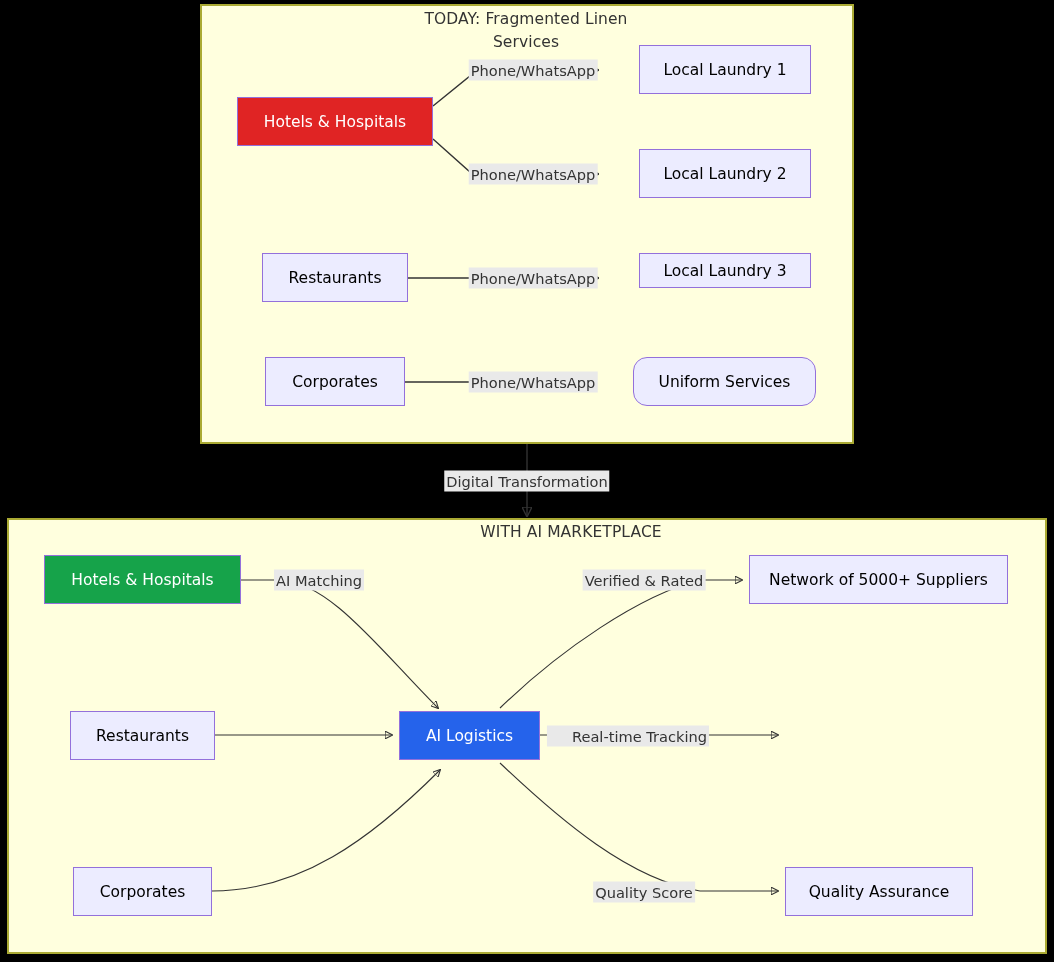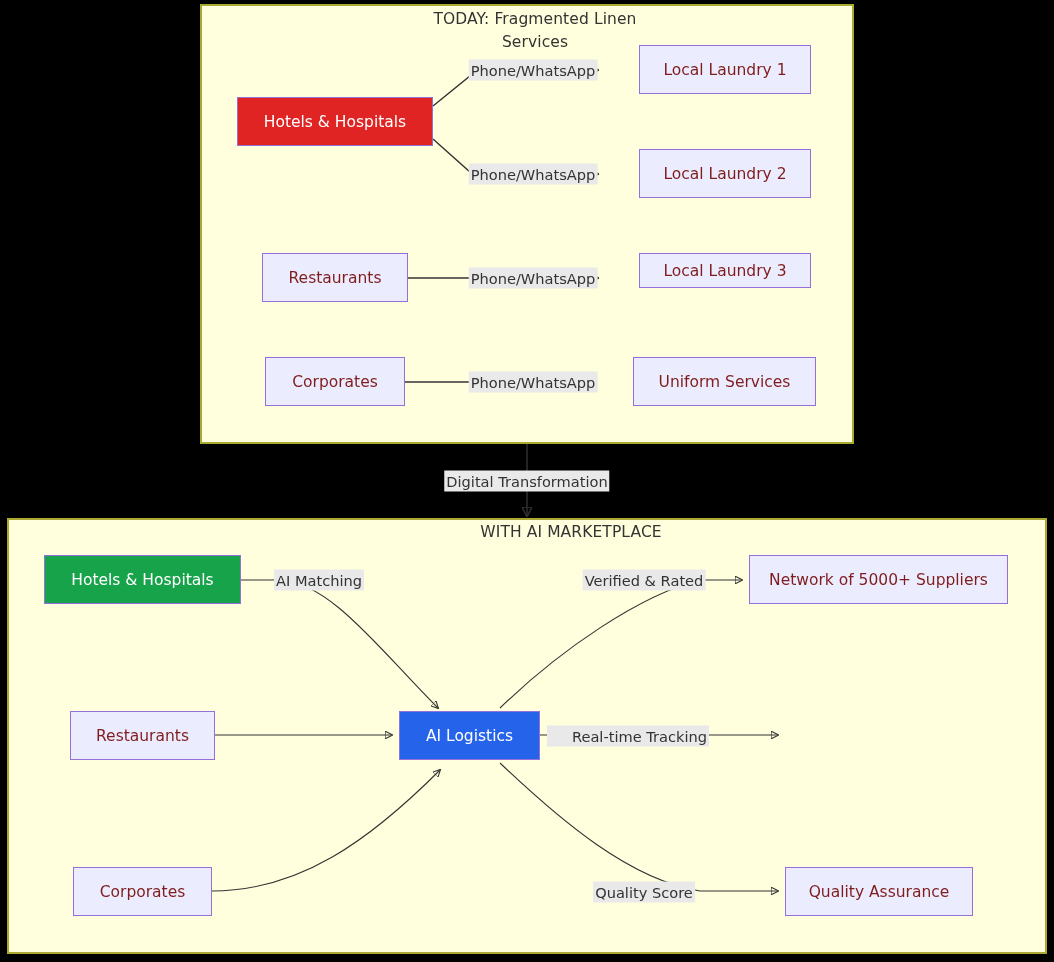--- a/index.html
+++ b/index.html
@@ -35,21 +35,21 @@
     color: #333333;
     font-size: 15.5px;
     line-height: 23px;
     letter-spacing: 0.1px;
   }
   .node {
     position: absolute;
     box-sizing: border-box;
     border: 1.3px solid #9370db;
     background: #ececff;
-    color: #7f1d1d;
+    color: #000000;
     font-size: 15.5px;
     display: flex;
     align-items: center;
     justify-content: center;
     text-align: center;
     white-space: nowrap;
     z-index: 4;
   }
   .node.red {
     background: #e02424;
@@ -96,21 +96,21 @@
   }
 </style>
 </head>
 <body>
 
 <div id="stage">
 
   <div class="subgraph" style="left:200px; top:4px; width:654px; height:440px;">
   </div>
 
-  <div class="subgraph-title" style="left:208px; top:8px; width:654px;">
+  <div class="subgraph-title" style="left:199px; top:8px; width:654px;">
     <div>TODAY: Fragmented Linen</div>
     <div>Services</div>
   </div>
 
   <svg class="edges">
     <defs>
       <marker id="arrow" viewBox="0 0 10 10" refX="9" refY="5" markerWidth="7" markerHeight="7" orient="auto-start-reverse">
         <path d="M 0 0 L 10 5 L 0 10 z" fill="#333333" stroke="none"></path>
       </marker>
     </defs>
@@ -155,21 +155,21 @@
   </div>
 
   <div class="node" style="left:639px; top:253px; width:172px; height:35px;">
     <span>Local Laundry 3</span>
   </div>
 
   <div class="node" style="left:265px; top:357px; width:140px; height:49px;">
     <span>Corporates</span>
   </div>
 
-  <div class="node" style="left:633px; top:357px; width:183px; height:49px;">
+  <div class="node" style="left:633px; top:357px; width:183px; height:49px;border-radius:14px;">
     <span>Uniform Services</span>
   </div>
 
   <div class="edge-label" style="left:533px; top:70px;">Phone/WhatsApp</div>
   <div class="edge-label" style="left:533px; top:174px;">Phone/WhatsApp</div>
   <div class="edge-label" style="left:533px; top:278px;">Phone/WhatsApp</div>
   <div class="edge-label" style="left:533px; top:382px;">Phone/WhatsApp</div>
 
   <div class="edge-label" style="left:527px; top:481px;">Digital Transformation</div>
 

